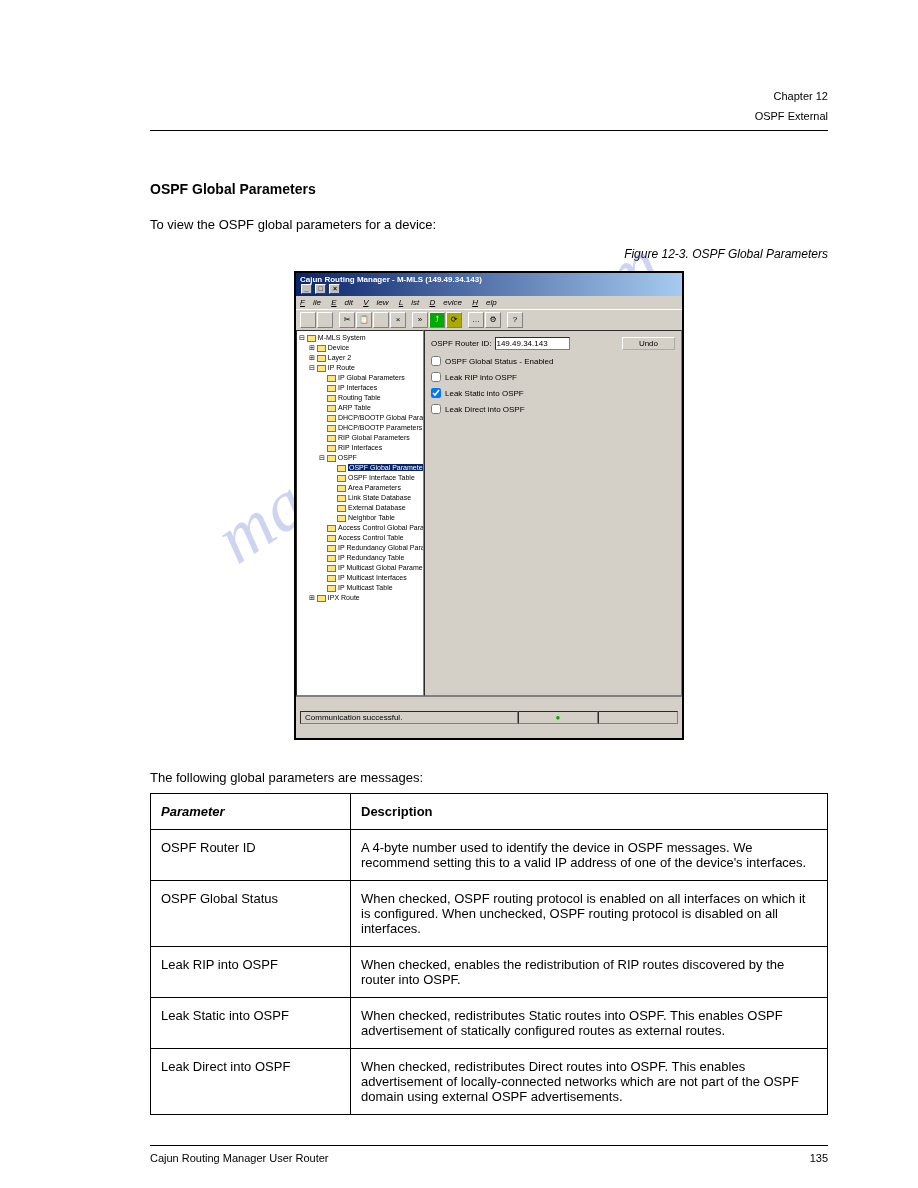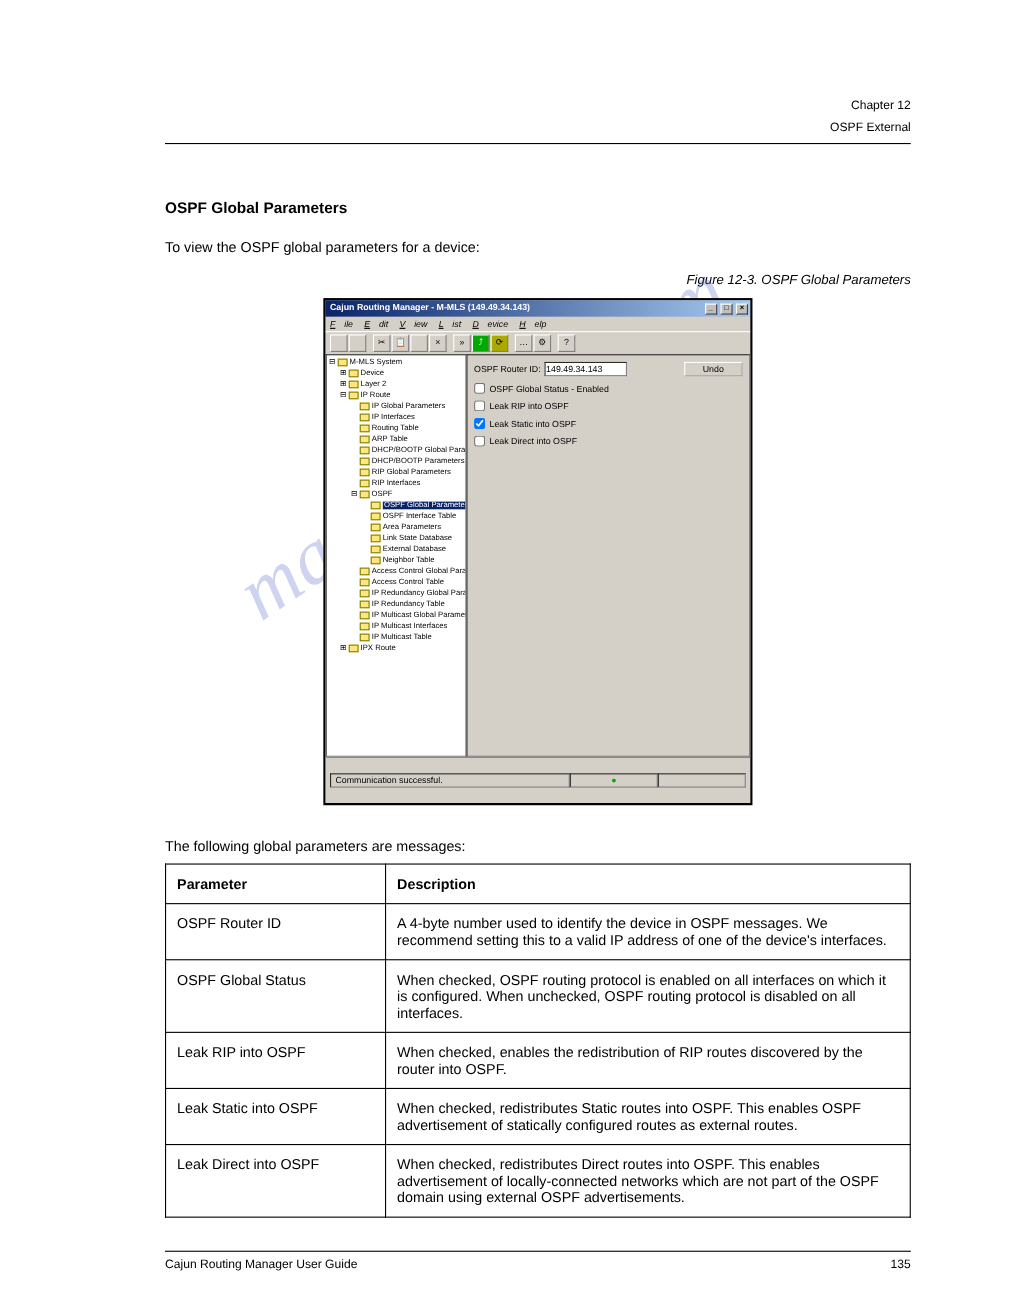--- a/index.html
+++ b/index.html
@@ -6,21 +6,21 @@
 body { font-family: Arial, sans-serif; background: #fff; width: 918px; height: 1188px; position: relative; color: #000; }
 .page { padding: 90px 90px 40px 150px; position: relative; }
 .top-rule { border-top: 1px solid #000; margin-bottom: 40px; }
 .header-right { text-align: right; font-size: 11px; margin-bottom: 8px; }
 .section-title { font-weight: bold; font-size: 14px; margin: 50px 0 20px; }
 .intro { font-size: 13px; margin-bottom: 15px; }
 .figcap { text-align: right; font-style: italic; font-size: 12px; margin-bottom: 10px; }
 
 
 .shot { width: 390px; margin: 0 auto 30px; border: 2px solid #000; background: #c0c0c0; font-family: Tahoma, sans-serif; font-size: 8px; position: relative; }
-.titlebar { background: linear-gradient(to right, #0a246a, #a6caf0); color: #fff; display: flex; justify-content: space-between; padding: 2px 2px 2px 4px; font-weight: bold; font-size: 8px; }
+.titlebar { background: linear-gradient(to right, #0a246a, #a6caf0); color: #fff; display: flex; justify-content: space-between; padding: 2px 2px 2px 4px; font-weight: bold; font-size: 8px; flex-direction: column; }
 .titlebar .ctrls span { display: inline-block; width: 11px; height: 10px; background: #c0c0c0; border: 1px solid #fff; border-right-color: #404040; border-bottom-color: #404040; margin-left: 1px; text-align: center; line-height: 8px; color: #000; font-size: 7px; }
 .menubar { background: #d4d0c8; padding: 2px 4px; font-size: 8px; }
 .menubar span { margin-right: 8px; font-style: italic; }
 .toolbar { background: #d4d0c8; padding: 2px 4px; border-top: 1px solid #fff; display: flex; gap: 1px; }
 .tb { width: 16px; height: 16px; background: #d4d0c8; border: 1px solid #808080; border-top-color: #fff; border-left-color: #fff; display: inline-block; font-size: 8px; text-align: center; line-height: 14px; }
 .tb.sep { width: 4px; border: none; }
 .workarea { display: flex; height: 366px; }
 .tree { width: 128px; background: #fff; border: 1px inset #808080; overflow: hidden; font-size: 7px; padding: 2px; line-height: 10px; }
 .tree .item { white-space: nowrap; }
 .fold { display: inline-block; width: 9px; height: 7px; background: #ffe680; border: 1px solid #808000; margin-right: 2px; vertical-align: middle; }
@@ -35,21 +35,21 @@
 .status .c1 { flex: 1; }
 .status .c2 { width: 80px; text-align: center; }
 .status .c3 { width: 80px; }
 .green { color: #0a0; }
 
 
 .tblcap { font-size: 13px; margin: 20px 0 8px; }
 table { border-collapse: collapse; width: 100%; font-size: 13px; }
 th, td { border: 1px solid #000; padding: 10px 10px; vertical-align: top; text-align: left; }
 th { font-weight: bold; }
-.col1 { width: 200px; }
+.col1 { width: 200px; font-style: italic; }
 
 .bottom-rule { border-top: 1px solid #000; margin-top: 30px; }
 .footer { display: flex; justify-content: space-between; font-size: 11px; margin-top: 6px; }
 
 
 .wm { position: absolute; top: 360px; left: 180px; font-size: 72px; font-style: italic; color: rgba(80,100,200,0.28); transform: rotate(-34deg); pointer-events: none; letter-spacing: 1px; font-family: Georgia, serif; }
 .u { text-decoration: underline; }
 </style>
 </head>
 <body>
@@ -186,16 +186,16 @@
     </tr>
     <tr>
       <td>Leak Direct into OSPF</td>
       <td>When checked, redistributes Direct routes into OSPF. This enables advertisement of locally-connected networks which are not part of the OSPF domain using external OSPF advertisements.</td>
     </tr>
   </tbody>
     </table>
 
   <div class="bottom-rule"></div>
   <div class="footer">
-    <span>Cajun Routing Manager User Guide</span>
+    <span>Cajun Routing Manager User Router</span>
     <span>135</span>
   </div>
 </div>
 
 </body></html>

